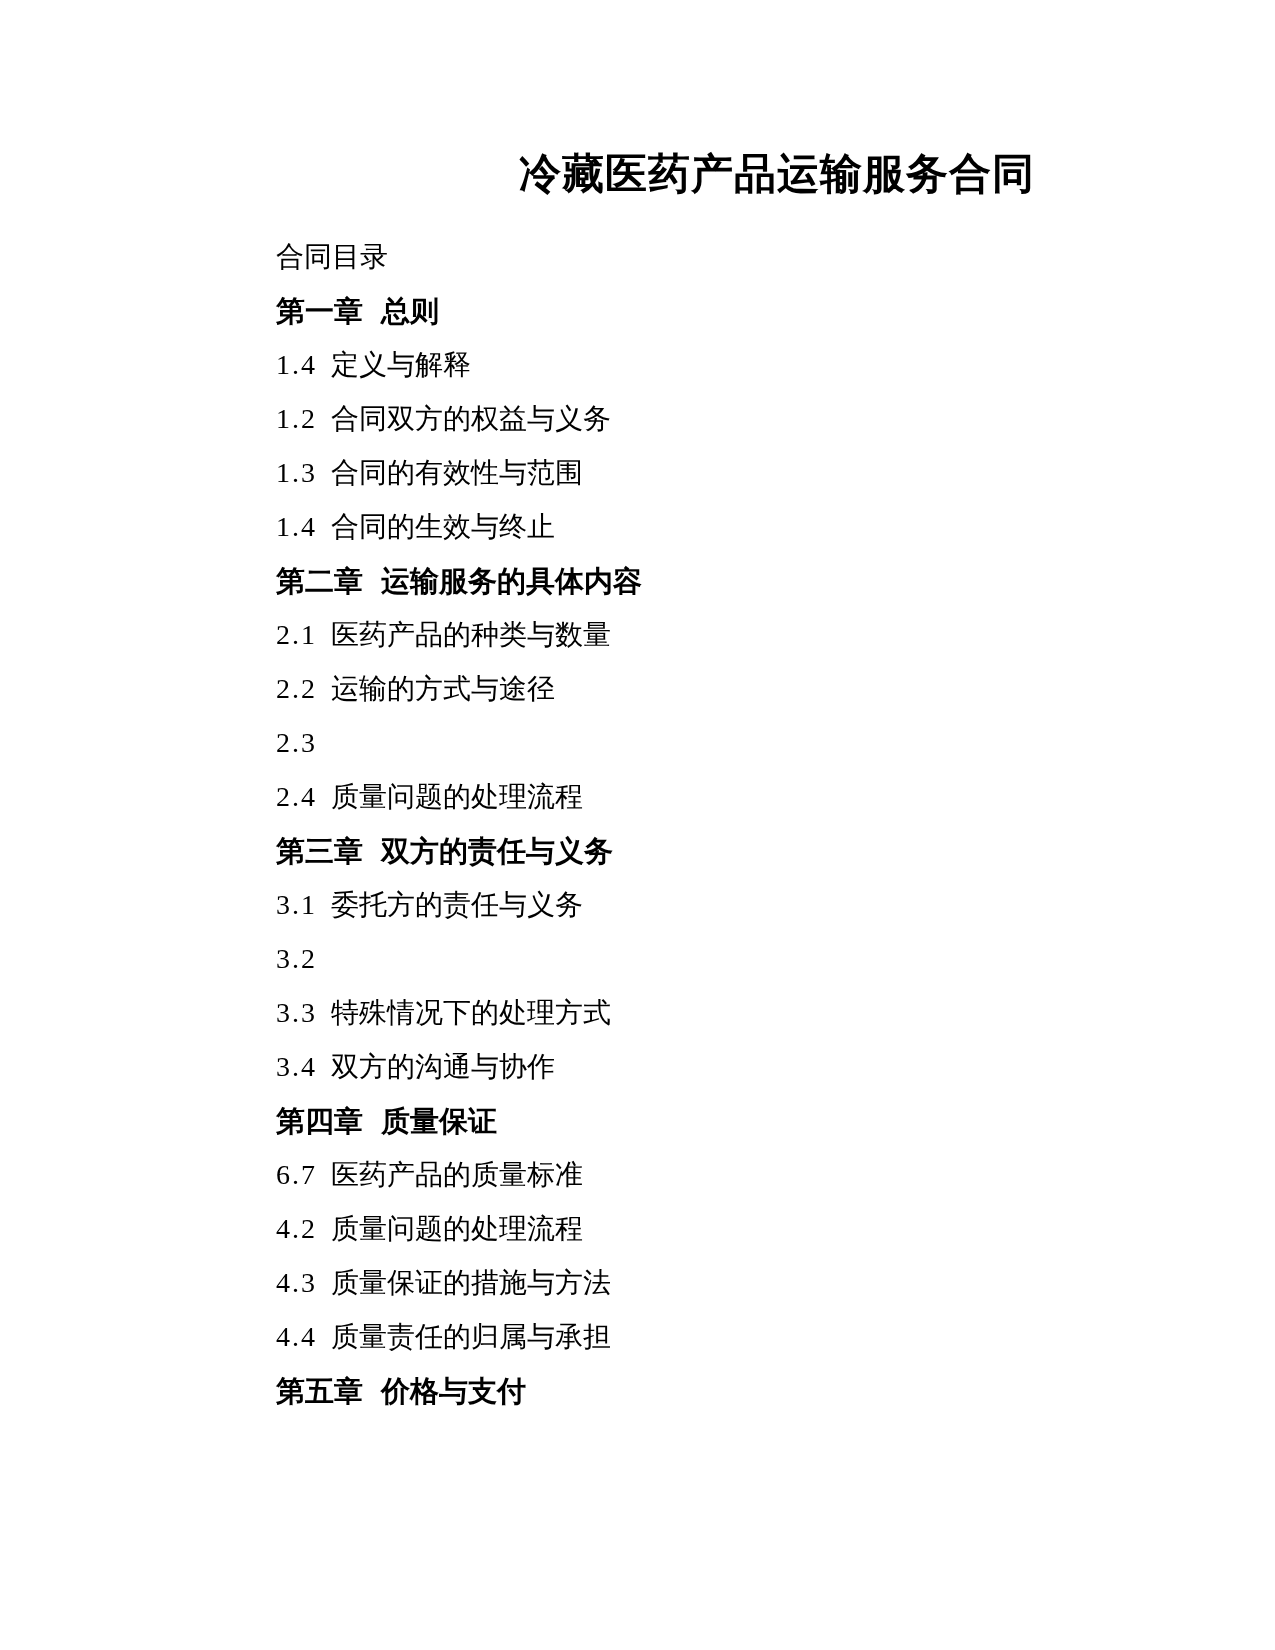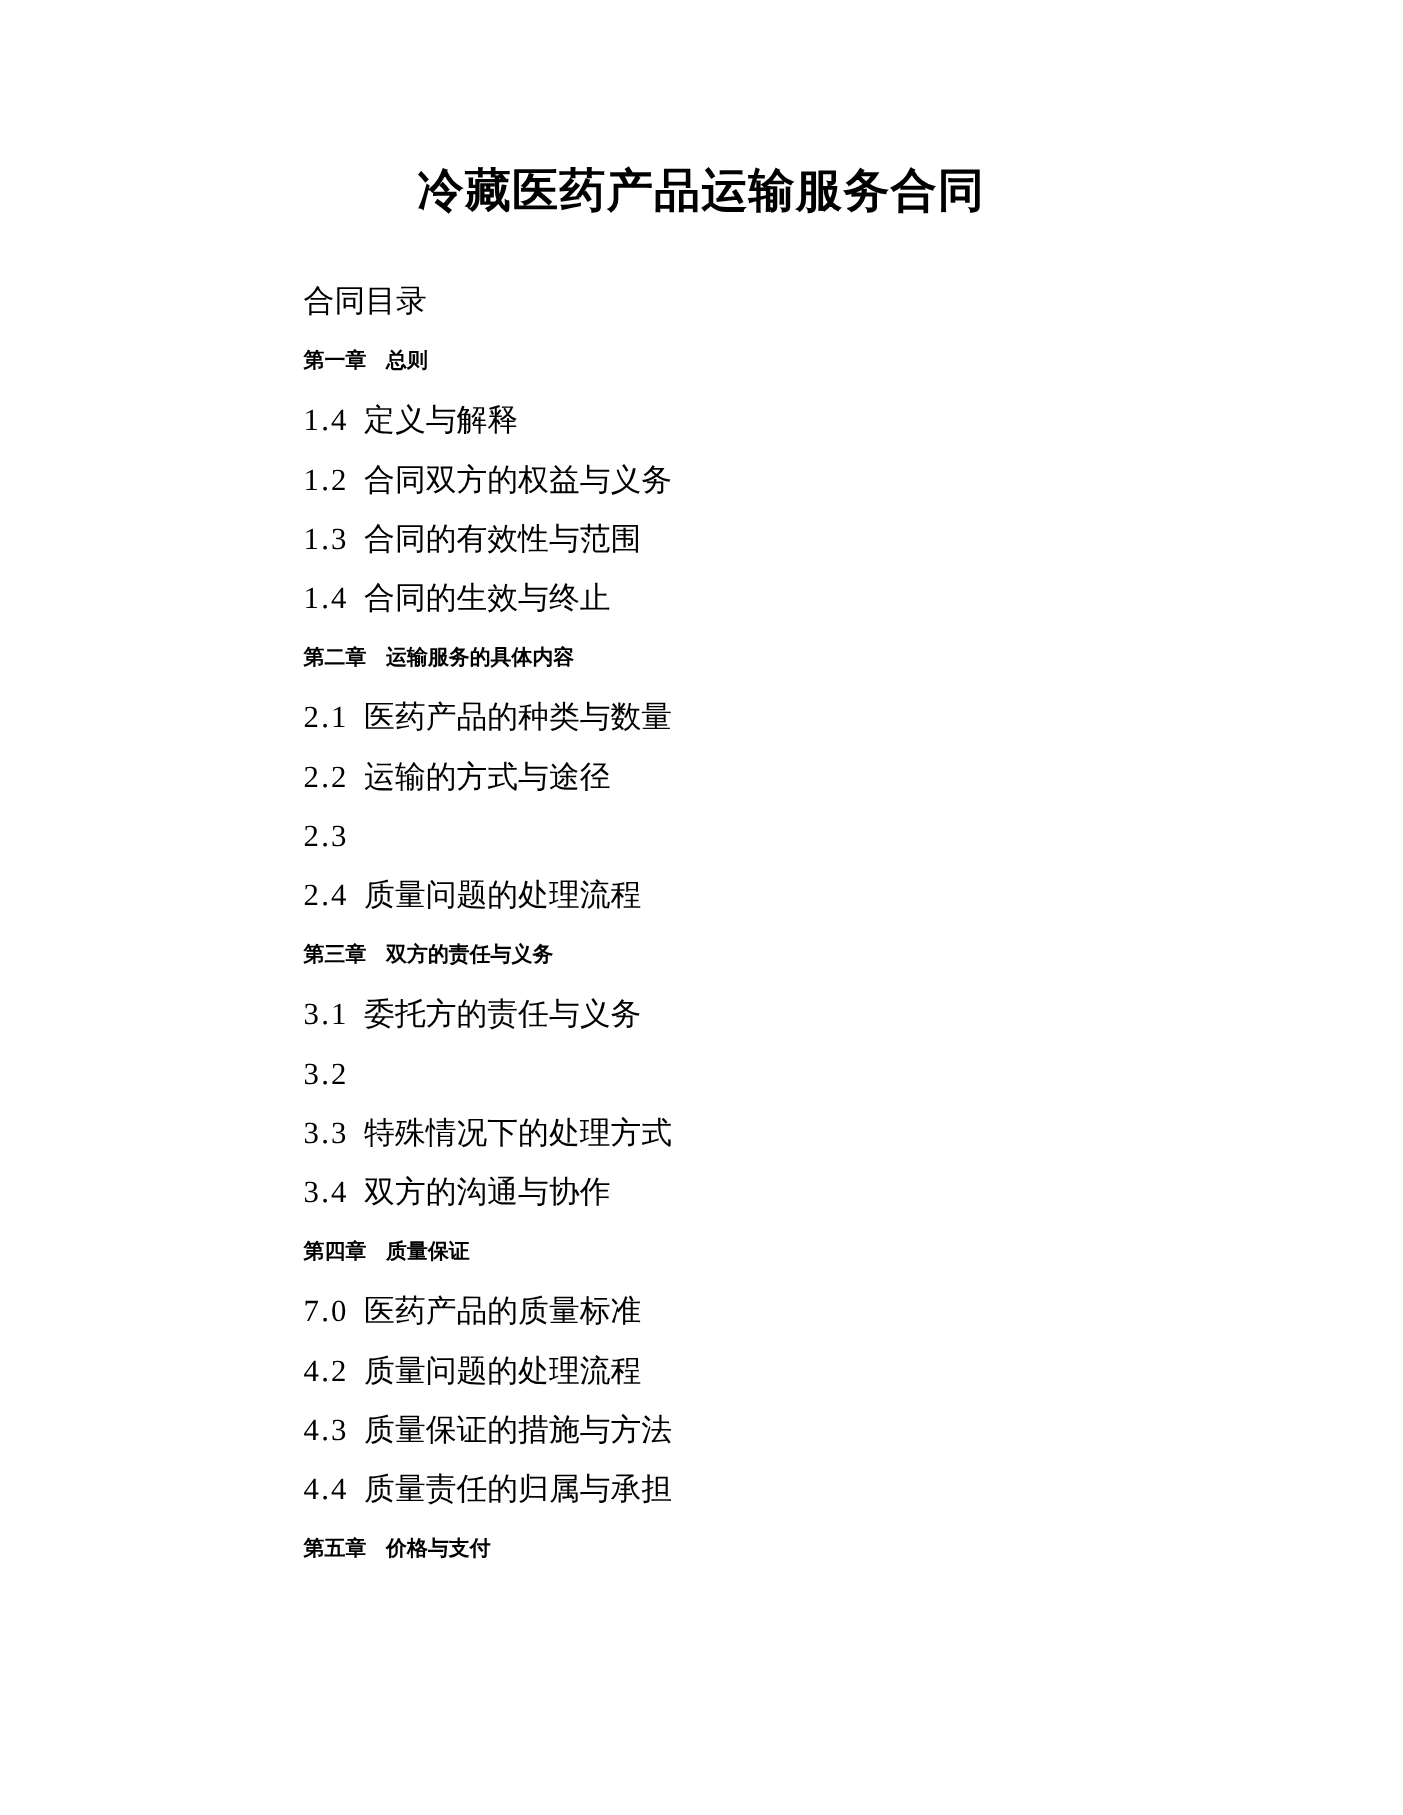--- a/index.html
+++ b/index.html
@@ -19,37 +19,37 @@
     overflow: hidden;
   }
   .content {
     margin-left: 240px;
     width: 795px;
   }
   .doc-title {
     font-size: 42px;
     line-height: 52px;
     font-weight: 700;
-    text-align: center;
+    text-align: right;
     letter-spacing: 1px;
-    margin: 0 0 48px 0;
+    margin: 0 0 30px 0;
     white-space: nowrap;
   }
   .toc-row {
     height: 54px;
     display: flex;
     align-items: center;
     font-size: 28px;
     line-height: 54px;
     white-space: nowrap;
     margin-left: 36px;
   }
   .toc-row.chapter {
     font-weight: 700;
-    font-size: 19px;
+    font-size: 29px;
   }
   .chapter-label {
     margin-right: 18px;
   }
   .item-number {
     margin-right: 14px;
     letter-spacing: 2px;
   }
 </style>
 </head>
@@ -120,21 +120,21 @@
         </div>
         <div class="toc-row item">
           <span class="item-number">3.4</span>
           <span class="item-text">双方的沟通与协作</span>
         </div>
         <div class="toc-row chapter">
           <span class="chapter-label">第四章</span>
           <span class="chapter-name">质量保证</span>
         </div>
         <div class="toc-row item">
-          <span class="item-number">7.0</span>
+          <span class="item-number">6.7</span>
           <span class="item-text">医药产品的质量标准</span>
         </div>
         <div class="toc-row item">
           <span class="item-number">4.2</span>
           <span class="item-text">质量问题的处理流程</span>
         </div>
         <div class="toc-row item">
           <span class="item-number">4.3</span>
           <span class="item-text">质量保证的措施与方法</span>
         </div>

